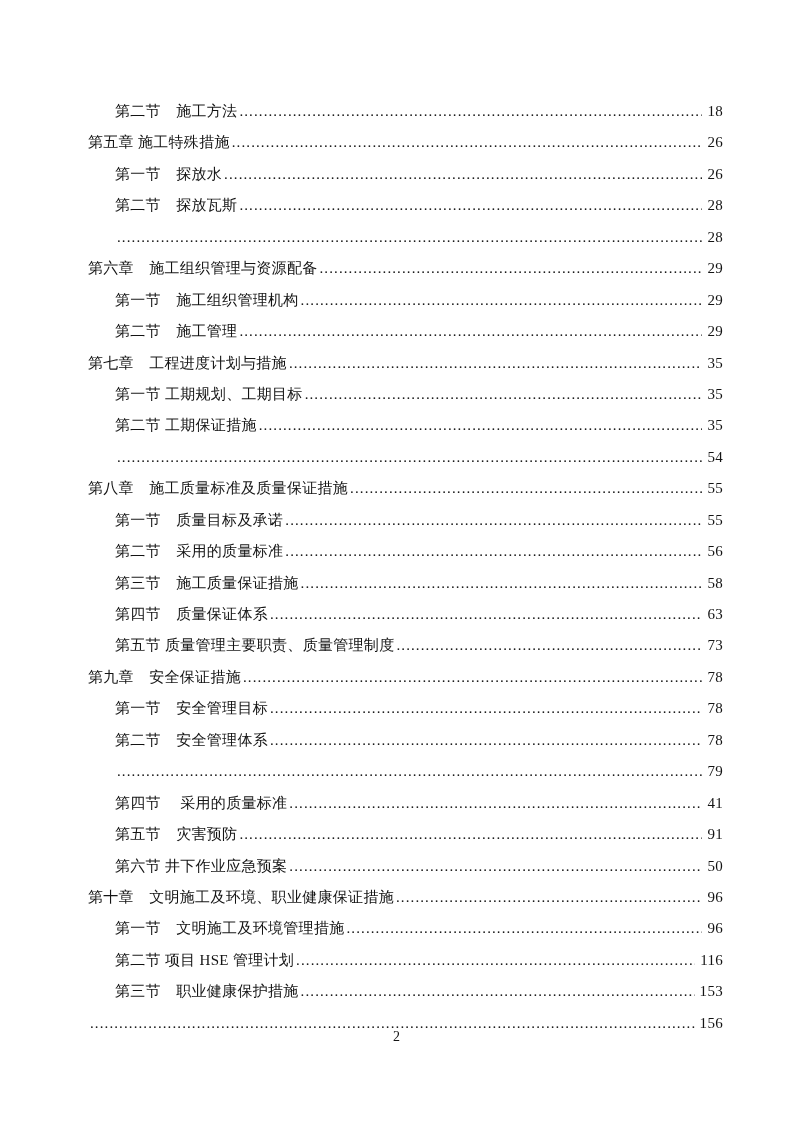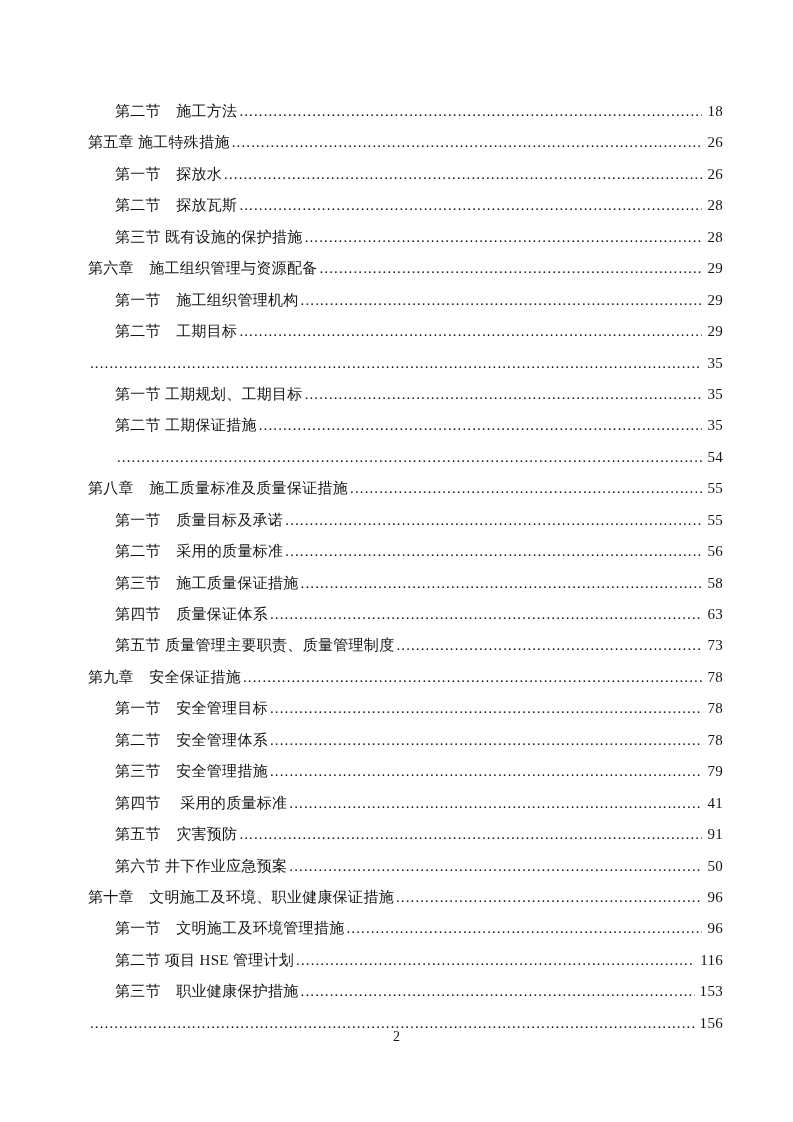--- a/index.html
+++ b/index.html
@@ -81,40 +81,40 @@
         <span class="toc-title">第一节　探放水</span>
         <span class="toc-dots"></span>
         <span class="toc-page-num">26</span>
       </div>
       <div class="toc-row level-2">
         <span class="toc-title">第二节　探放瓦斯</span>
         <span class="toc-dots"></span>
         <span class="toc-page-num">28</span>
       </div>
       <div class="toc-row level-2">
-        <span class="toc-title">第三节 既有设施的保护措施</span>
         <span class="toc-dots"></span>
         <span class="toc-page-num">28</span>
       </div>
       <div class="toc-row level-1">
         <span class="toc-title">第六章　施工组织管理与资源配备</span>
         <span class="toc-dots"></span>
         <span class="toc-page-num">29</span>
       </div>
       <div class="toc-row level-2">
         <span class="toc-title">第一节　施工组织管理机构</span>
         <span class="toc-dots"></span>
         <span class="toc-page-num">29</span>
       </div>
       <div class="toc-row level-2">
-        <span class="toc-title">第二节　工期目标</span>
+        <span class="toc-title">第二节　施工管理</span>
         <span class="toc-dots"></span>
         <span class="toc-page-num">29</span>
       </div>
       <div class="toc-row level-1">
+        <span class="toc-title">第七章　工程进度计划与措施</span>
         <span class="toc-dots"></span>
         <span class="toc-page-num">35</span>
       </div>
       <div class="toc-row level-2">
         <span class="toc-title">第一节 工期规划、工期目标</span>
         <span class="toc-dots"></span>
         <span class="toc-page-num">35</span>
       </div>
       <div class="toc-row level-2">
         <span class="toc-title">第二节 工期保证措施</span>
@@ -164,21 +164,20 @@
         <span class="toc-title">第一节　安全管理目标</span>
         <span class="toc-dots"></span>
         <span class="toc-page-num">78</span>
       </div>
       <div class="toc-row level-2">
         <span class="toc-title">第二节　安全管理体系</span>
         <span class="toc-dots"></span>
         <span class="toc-page-num">78</span>
       </div>
       <div class="toc-row level-2">
-        <span class="toc-title">第三节　安全管理措施</span>
         <span class="toc-dots"></span>
         <span class="toc-page-num">79</span>
       </div>
       <div class="toc-row level-2">
         <span class="toc-title">第四节　 采用的质量标准</span>
         <span class="toc-dots"></span>
         <span class="toc-page-num">41</span>
       </div>
       <div class="toc-row level-2">
         <span class="toc-title">第五节　灾害预防</span>

